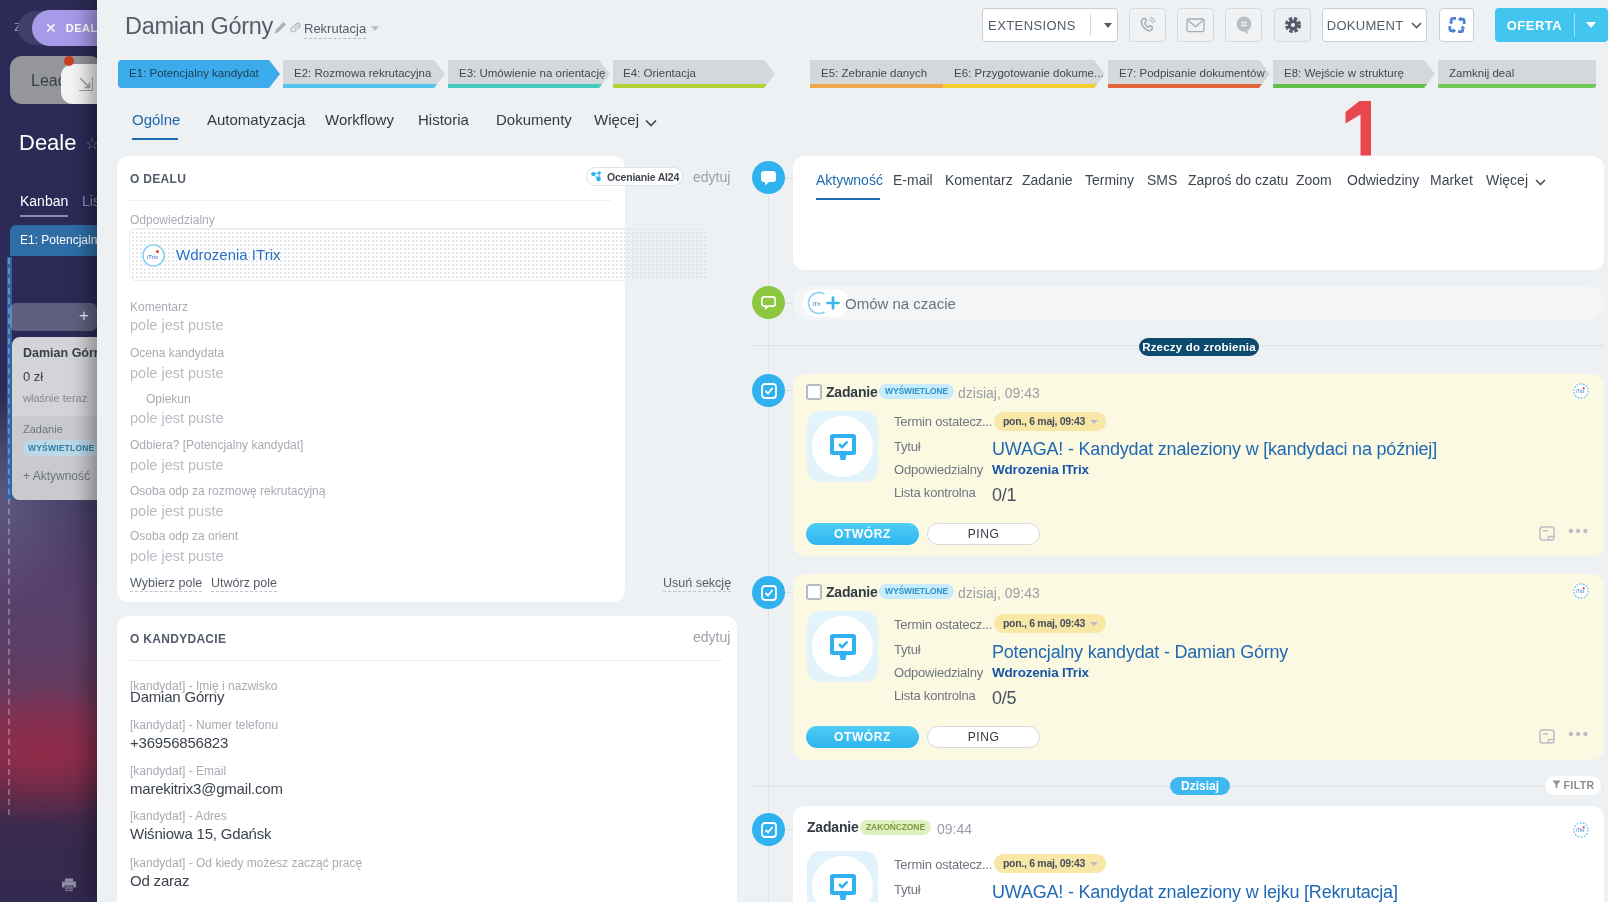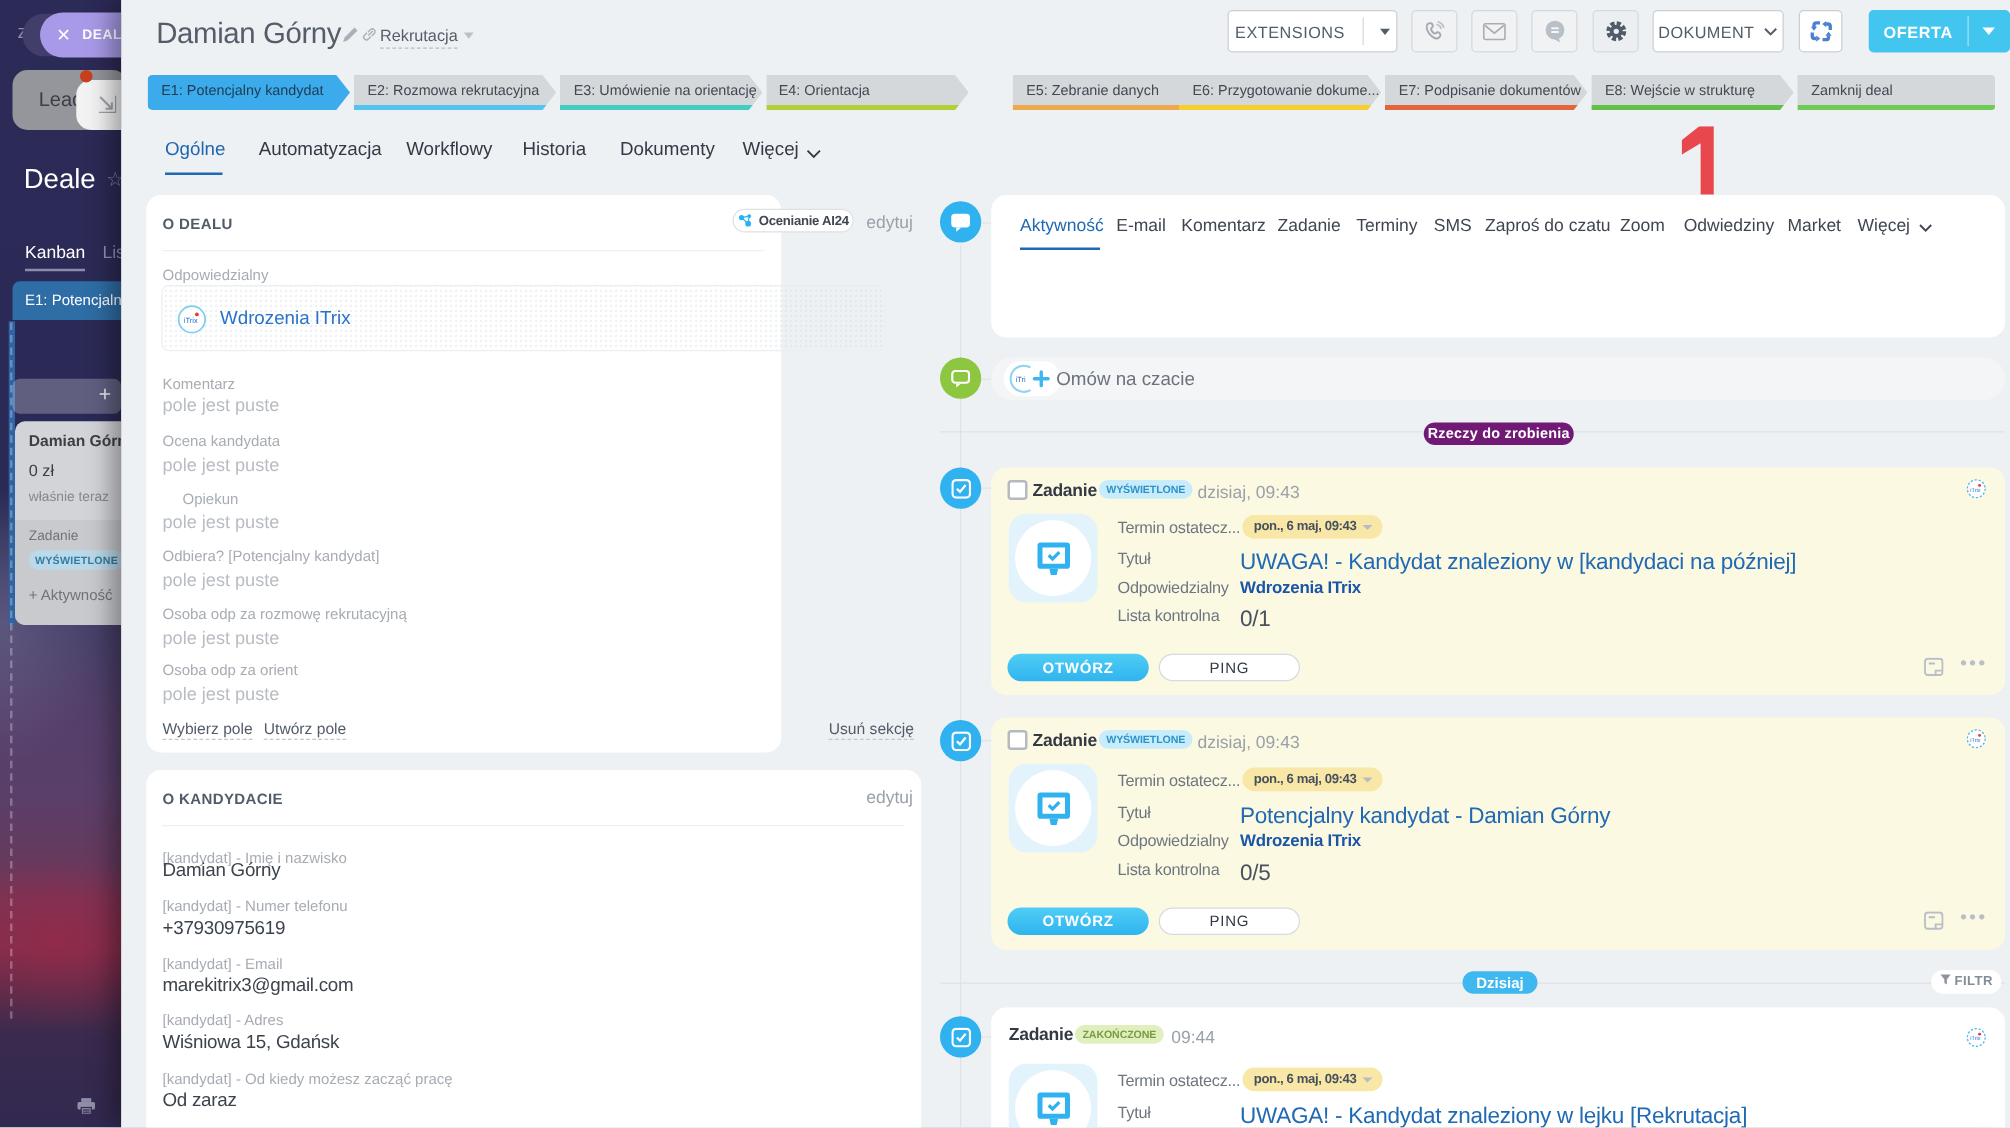--- a/index.html
+++ b/index.html
@@ -117,21 +117,21 @@
   .tabs2 span { position:absolute; top:0; }
   .tabs2 .on { color:#2069b3; }
   .tabs2-ul { position:absolute; left:23px; top:42px; width:64px; height:2px; background:#2069b3; }
   .tl-input { position:absolute; left:11px; top:56px; width:793px; height:46px; border:1px solid #cdd2d6; border-radius:3px;
       background:#fff; color:#b0b5bc; font-size:14.5px; padding:13px 0 0 16px; }
 
   .omow { left:696px; top:286px; width:811px; height:34px; background:#f3f5f7; border-radius:17px; }
   .omow .avp { position:absolute; left:10px; top:3px; height:28px; background:#fff; border-radius:14px; }
   .omow .lbl { position:absolute; left:52px; top:9px; font-size:15px; color:#6b727b; }
 
-  .pill-green { left:1042px; top:338px; width:120px; height:18px; background:#701a75; border-radius:9px;
+  .pill-green { left:1042px; top:338px; width:120px; height:18px; background:#0c4a6e; border-radius:9px;
      color:#fff; font-size:11.5px; font-weight:700; text-align:center; line-height:18px; letter-spacing:.2px;}
 
   .task { position:absolute; left:696px; width:811px; background:#fcf9e3; border-radius:12px; }
   .task.y1 { top:374px; height:182px; }
   .task.y2 { top:574px; height:186px; }
   .task.wh { top:806px; height:96px; background:#fff; border-radius:12px 12px 0 0; }
   .t-cb { position:absolute; left:13px; top:10px; width:16px; height:16px; border:2px solid #b4bac0; border-radius:3px; background:#fff;}
   .t-name { position:absolute; font-size:14px; font-weight:700; color:#333a44; top:10px; letter-spacing:-.2px; }
   .t-badge { position:absolute; top:10px; height:15px; border-radius:8px; font-size:8.5px; font-weight:700; line-height:15px; padding:0 6px; letter-spacing:-.1px; }
   .t-badge.blue { background:#c9ecfc; color:#2d93c8; }
@@ -326,21 +326,21 @@
     <div class="lnk-dash" style="left:546px; top:420px;">Usuń sekcję</div>
   </div>
 
   <div id="c-kand" class="card">
     <div class="sec-head">O KANDYDACIE</div>
     <div class="sec-edit" style="left:576px;">edytuj</div>
     <div class="sec-div"></div>
     <div class="fld-lab" style="top:63px;">[kandydat] - Imię i nazwisko</div>
     <div class="fld-dark" style="top:72px;">Damian Górny</div>
     <div class="fld-lab" style="top:102px;">[kandydat] - Numer telefonu</div>
-    <div class="fld-dark" style="top:118px;">+37930975619</div>
+    <div class="fld-dark" style="top:118px;">+36956856823</div>
     <div class="fld-lab" style="top:148px;">[kandydat] - Email</div>
     <div class="fld-dark" style="top:164px;">marekitrix3@gmail.com</div>
     <div class="fld-lab" style="top:193px;">[kandydat] - Adres</div>
     <div class="fld-dark" style="top:209px;">Wiśniowa 15, Gdańsk</div>
     <div class="fld-lab" style="top:240px;">[kandydat] - Od kiedy możesz zacząć pracę</div>
     <div class="fld-dark" style="top:256px;">Od zaraz</div>
   </div>
 
   <div class="tl-line abs"></div>
 

